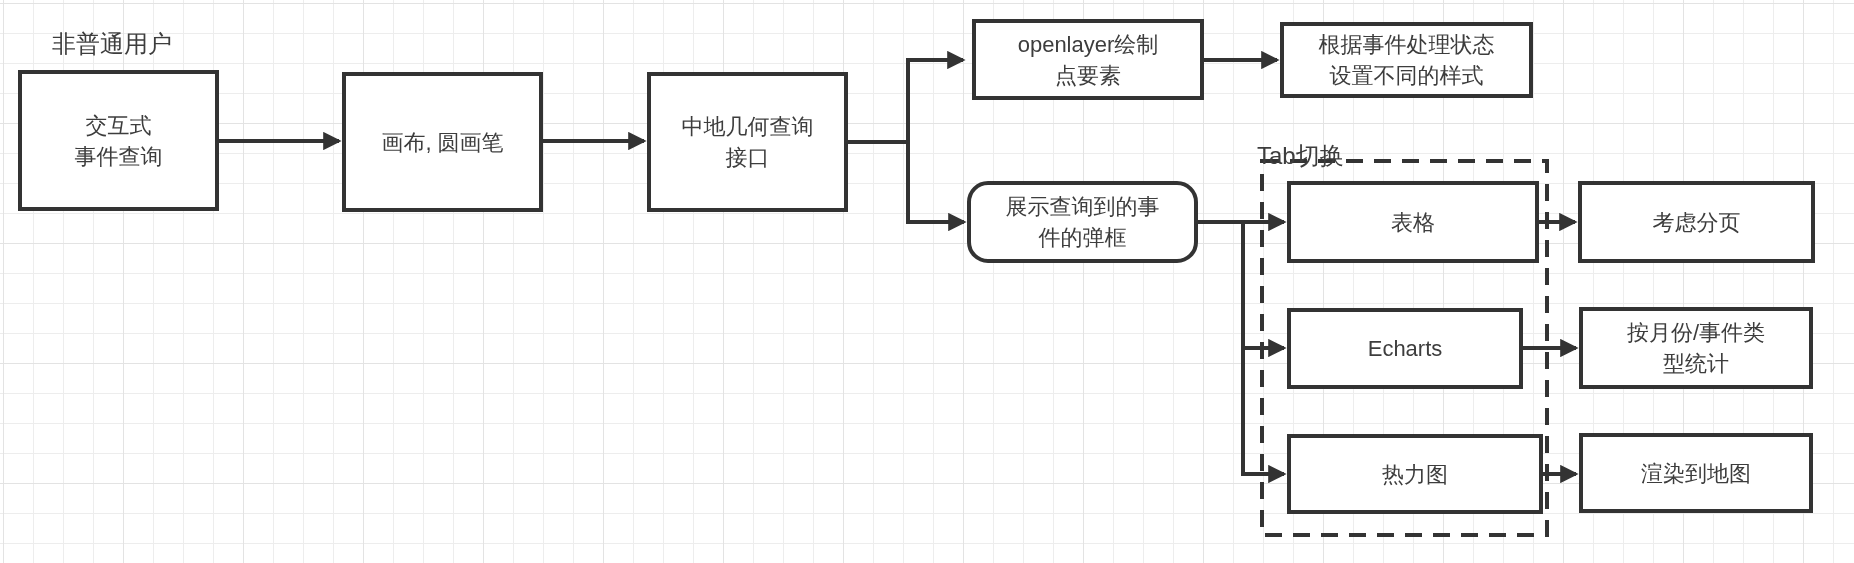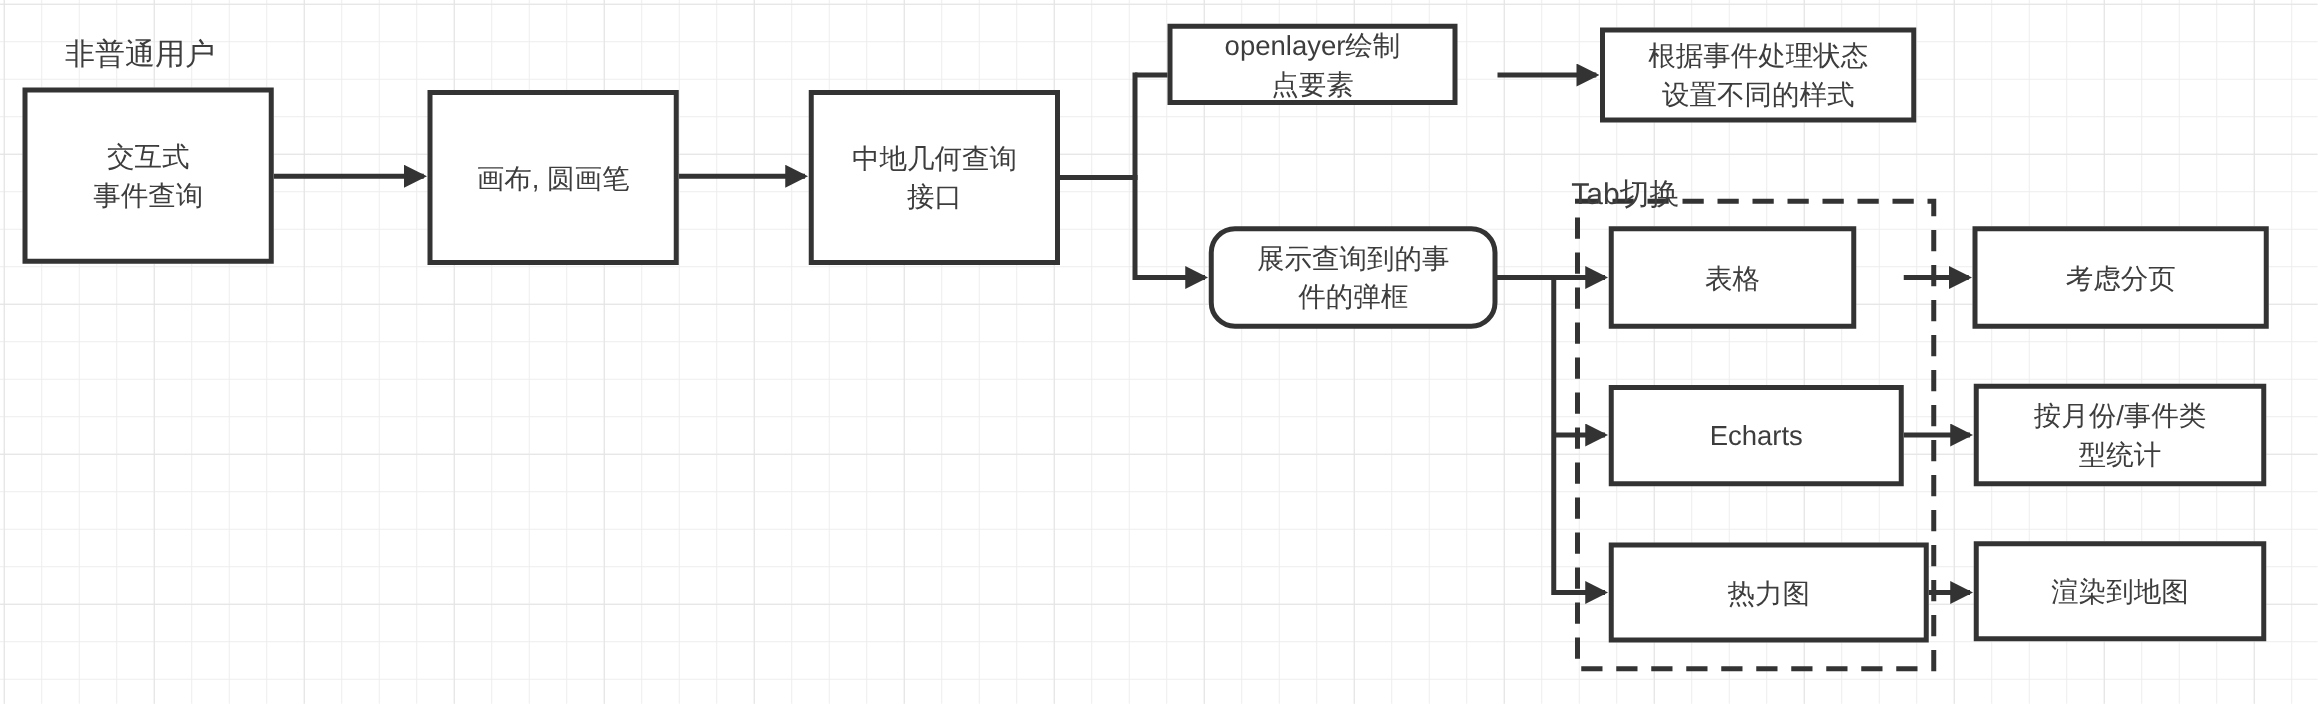--- a/index.html
+++ b/index.html
@@ -82,30 +82,30 @@
   <div class="float-label" style="left:1257px;top:127px;margin-top:15px;">Tab切换</div>
 
   <div class="node" style="left:18px;top:70px;width:201px;height:141px;">交互式
 事件查询</div>
 
   <div class="node" style="left:342px;top:72px;width:201px;height:140px;">画布, 圆画笔</div>
 
   <div class="node" style="left:647px;top:72px;width:201px;height:140px;">中地几何查询
 接口</div>
 
-  <div class="node" style="left:934px;top:19px;width:232px;height:65px;">openlayer绘制
+  <div class="node" style="left:972px;top:19px;width:232px;height:81px;">openlayer绘制
 点要素</div>
 
   <div class="node" style="left:1280px;top:22px;width:253px;height:76px;">根据事件处理状态
 设置不同的样式</div>
 
   <div class="node" style="left:967px;top:181px;width:231px;height:82px;border-radius:21px;">展示查询到的事
 件的弹框</div>
 
-  <div class="node" style="left:1287px;top:181px;width:198px;height:82px;">表格</div>
+  <div class="node" style="left:1287px;top:181px;width:252px;height:82px;">表格</div>
 
   <div class="node" style="left:1287px;top:308px;width:236px;height:81px;">Echarts</div>
 
   <div class="node" style="left:1287px;top:434px;width:256px;height:80px;">热力图</div>
 
   <div class="node" style="left:1578px;top:181px;width:237px;height:82px;">考虑分页</div>
 
   <div class="node" style="left:1579px;top:307px;width:234px;height:82px;">按月份/事件类
 型统计</div>
 

